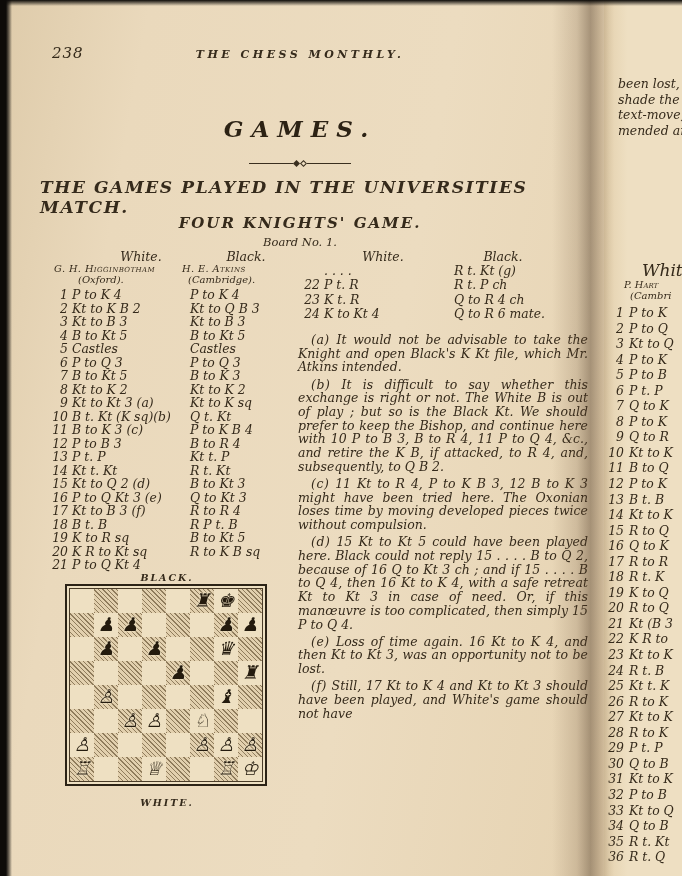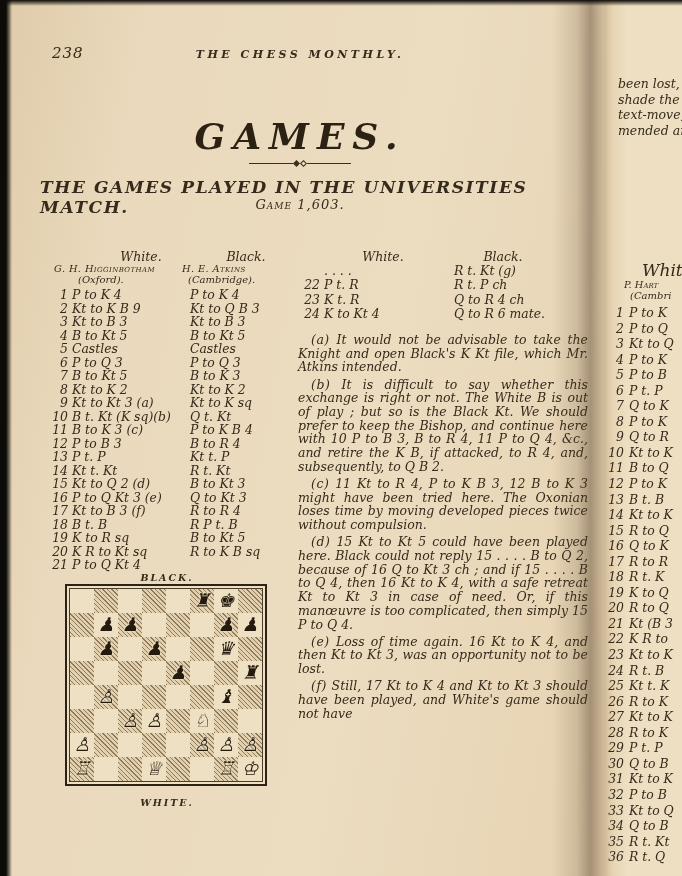--- a/index.html
+++ b/index.html
@@ -17,21 +17,21 @@
   .right-page{position:absolute;left:604px;top:0;width:78px;height:876px;
               background:linear-gradient(to right,#e3d0ad 0,#eedfc2 30%,#eedfc2 100%);z-index:2;}
 
   .ink{color:#352a1b;}
   .abs{position:absolute;font-style:italic;}
 
   
   .page-num{left:52px;top:44px;font-size:15px;letter-spacing:1px;}
   .running-head{left:120px;top:48px;width:360px;text-align:center;font-size:11px;
                 font-weight:bold;letter-spacing:3.5px;}
-  .big-title{left:60px;top:115px;width:480px;text-align:center;font-size:36px;
+  .big-title{left:60px;top:115px;width:480px;text-align:center;font-size:23px;
              font-weight:bold;letter-spacing:8px;color:#2c2214;}
   .ornament{left:230px;top:161px;width:140px;display:flex;align-items:center;justify-content:center;}
   .orn-line{display:inline-block;width:44px;height:1px;background:#3a2f1f;}
   .orn-d{display:inline-block;width:5px;height:5px;background:#3a2f1f;transform:rotate(45deg);margin:0 1px;}
   .orn-d.sm{width:3px;height:3px;background:#ecdcc0;border:1px solid #3a2f1f;}
   .series-title{left:40px;top:177px;width:520px;text-align:left;font-size:17px;
                 font-weight:bold;letter-spacing:1.6px;}
   .game-label{left:40px;top:197px;width:520px;text-align:center;font-size:13px;
               font-variant:small-caps;letter-spacing:1px;}
   .opening-title{left:40px;top:214px;width:520px;text-align:center;font-size:15px;
@@ -96,21 +96,22 @@
   <div class="abs ink page-num">238</div>
   <div class="abs ink running-head">THE CHESS MONTHLY.</div>
   <div class="abs ink big-title">GAMES.</div>
   <div class="abs ornament">
     <span class="orn-line"></span>
       <span class="orn-d"></span>
       <span class="orn-d sm"></span>
       <span class="orn-line"></span>
   </div>
   <div class="abs ink series-title">THE GAMES PLAYED IN THE UNIVERSITIES MATCH.</div>
-  <div class="abs ink game-label">Game 1,603.</div>
+  <div class="abs ink opening-title">FOUR KNIGHTS' GAME.</div>
+  <div class="abs ink board-no">Board No. 1.</div>
 
   <div class="abs ink col-headers-left">
     <span class="wh">White.</span>
     <span class="bh">Black.</span>
   </div>
   <div class="abs ink names">
     <span class="wn">G. H. Higginbotham</span>
     <span class="bn">H. E. Atkins</span>
   </div>
   <div class="abs ink clubs">
@@ -118,21 +119,21 @@
     <span class="bc">(Cambridge).</span>
   </div>
   <div class="abs ink moves-left" id="moves-left">
       <div class="mrow">
         <span class="mnum">1</span>
         <span>P to K 4</span>
         <span>P to K 4</span>
       </div>
       <div class="mrow">
         <span class="mnum">2</span>
-        <span>Kt to K B 9</span>
+        <span>Kt to K B 2</span>
         <span>Kt to Q B 3</span>
       </div>
       <div class="mrow">
         <span class="mnum">3</span>
         <span>Kt to B 3</span>
         <span>Kt to B 3</span>
       </div>
       <div class="mrow">
         <span class="mnum">4</span>
         <span>B to Kt 5</span>

